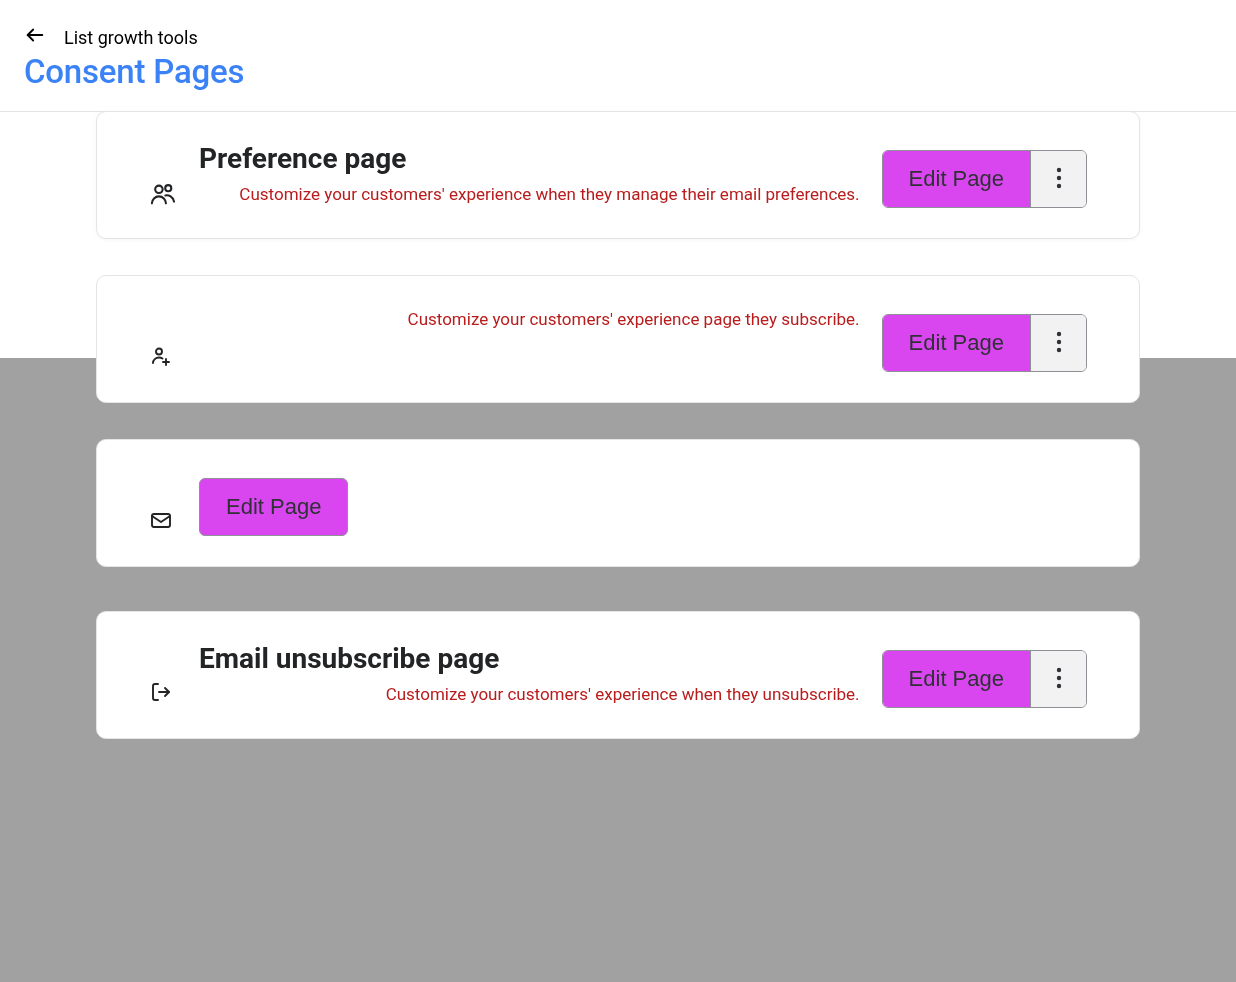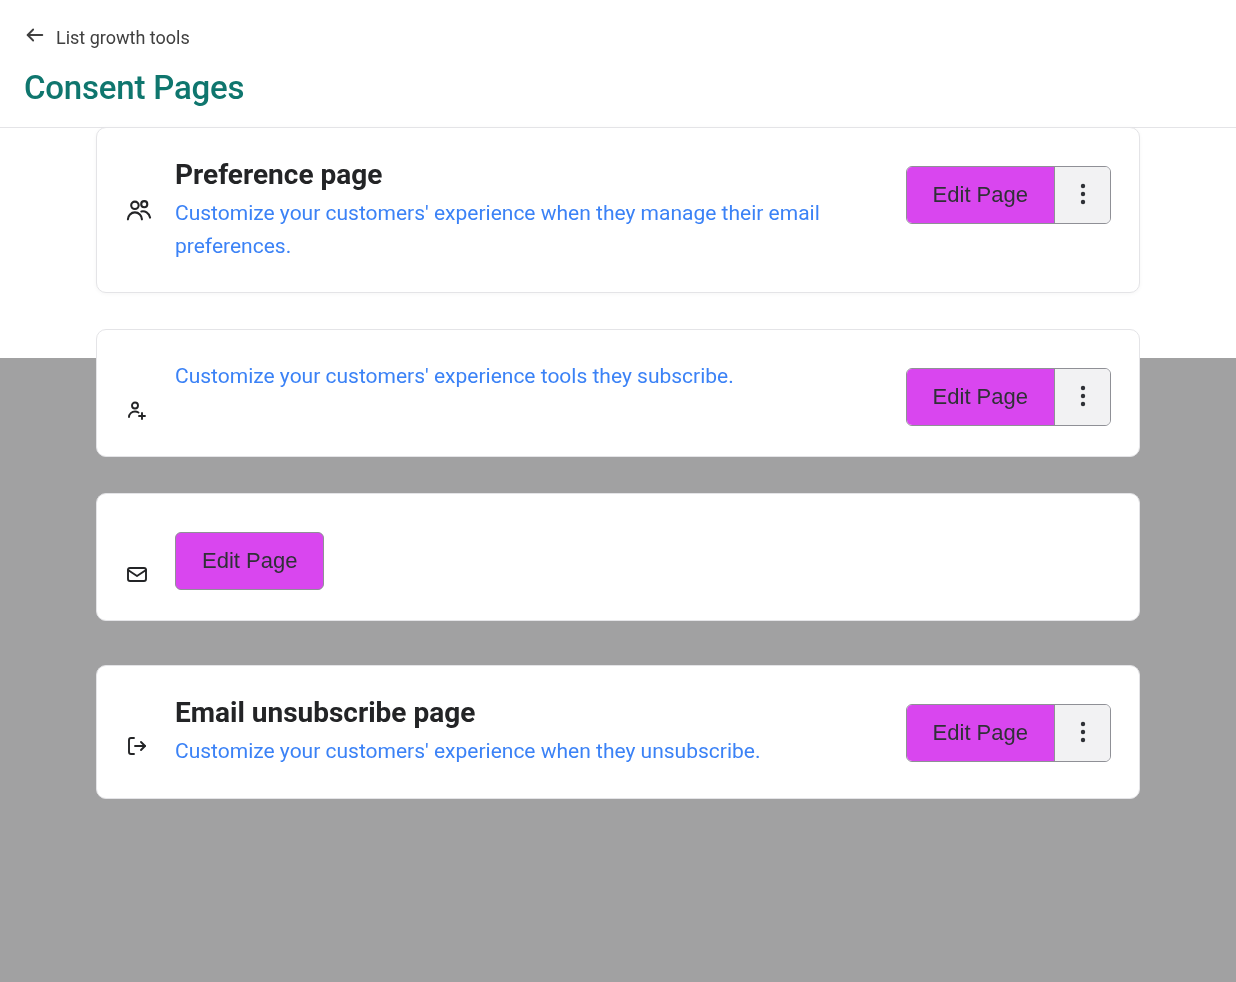--- a/index.html
+++ b/index.html
@@ -11,48 +11,48 @@
     color: #232426;
     position: relative;
   }
   .header {
     padding: 24px 24px 20px 24px;
     background: #fff;
   }
   .back-link {
     display: inline-flex;
     align-items: center;
-    gap: 10px;
-    color: #404040;
+    gap: 18px;
+    color: #000000;
     font-size: 18px;
     text-decoration: none;
     cursor: pointer;
-    margin-bottom: 18px;
+    margin-bottom: 2px;
   }
   .back-link svg { width: 22px; height: 22px; }
   .page-title {
     font-size: 33px;
     font-weight: 500;
-    color: #0f766e;
+    color: #3b82f6;
     letter-spacing: -0.2px;
   }
   .divider {
     border-bottom: 1px solid #e4e4e7;
   }
 
   .card-stack {
     padding: 0 96px 36px 96px;
   }
 
   .card {
     background: #fff;
     border: 1px solid #e4e4e7;
     border-radius: 10px;
     margin-bottom: 36px;
-    padding: 30px 28px;
+    padding: 30px 52px;
     display: flex;
     align-items: flex-start;
     gap: 22px;
   }
   .card:last-child { margin-bottom: 0; margin-top: 44px; }
 
   .card-icon {
     flex: 0 0 28px;
     width: 28px;
     height: 28px;
@@ -63,24 +63,25 @@
   .card-icon.small svg { width: 24px; height: 24px; }
 
   .card-body { flex: 1; }
   .card-title {
     font-size: 28px;
     font-weight: 700;
     color: #232426;
     margin-bottom: 6px;
   }
   .card-desc {
-    font-size: 21px;
+    font-size: 17px;
     font-weight: 400;
-    color: #3b82f6;
+    color: #b91c1c;
     line-height: 1.55;
+    text-align: right;
   }
 
   .card-actions {
     flex: 0 0 auto;
     display: flex;
     align-items: stretch;
     margin-top: 8px;
   }
   .btn-group {
     display: inline-flex;
@@ -186,21 +187,21 @@
   <div class="card">
     <div class="card-icon small">
       <svg viewBox="0 0 24 24" fill="none" stroke="currentColor" stroke-width="1.9" stroke-linecap="round" stroke-linejoin="round">
         <circle cx="10" cy="7.5" r="3"></circle>
         <path d="M4 19c0-3 2.7-5.5 6-5.5 1.3 0 2.5.4 3.5 1"></path>
         <line x1="17" y1="15" x2="17" y2="21"></line>
         <line x1="14" y1="18" x2="20" y2="18"></line>
       </svg>
     </div>
     <div class="card-body">
-      <div class="card-desc">Customize your customers' experience tools they subscribe.</div>
+      <div class="card-desc">Customize your customers' experience page they subscribe.</div>
     </div>
     <div class="card-actions">
       <div class="btn-group">
         <button class="btn-edit">Edit Page</button>
         <button class="btn-more">
           <span>
             <svg viewBox="0 0 6 22">
                 <circle cx="3" cy="3" r="2.2" fill="currentColor"></circle>
                 <circle cx="3" cy="11" r="2.2" fill="currentColor"></circle>
                 <circle cx="3" cy="19" r="2.2" fill="currentColor"></circle>

